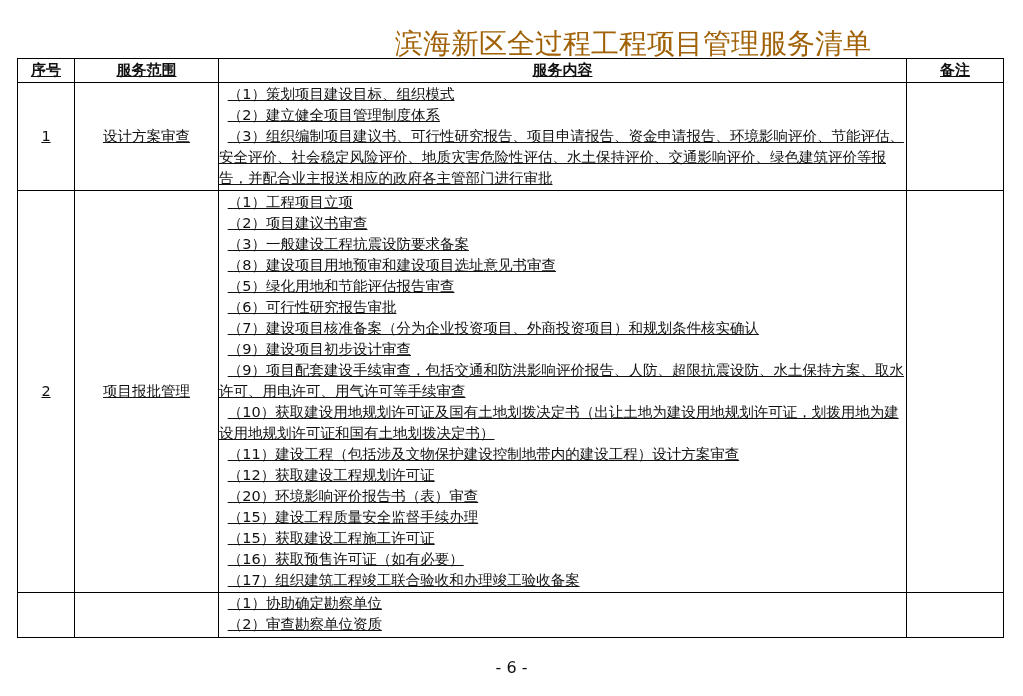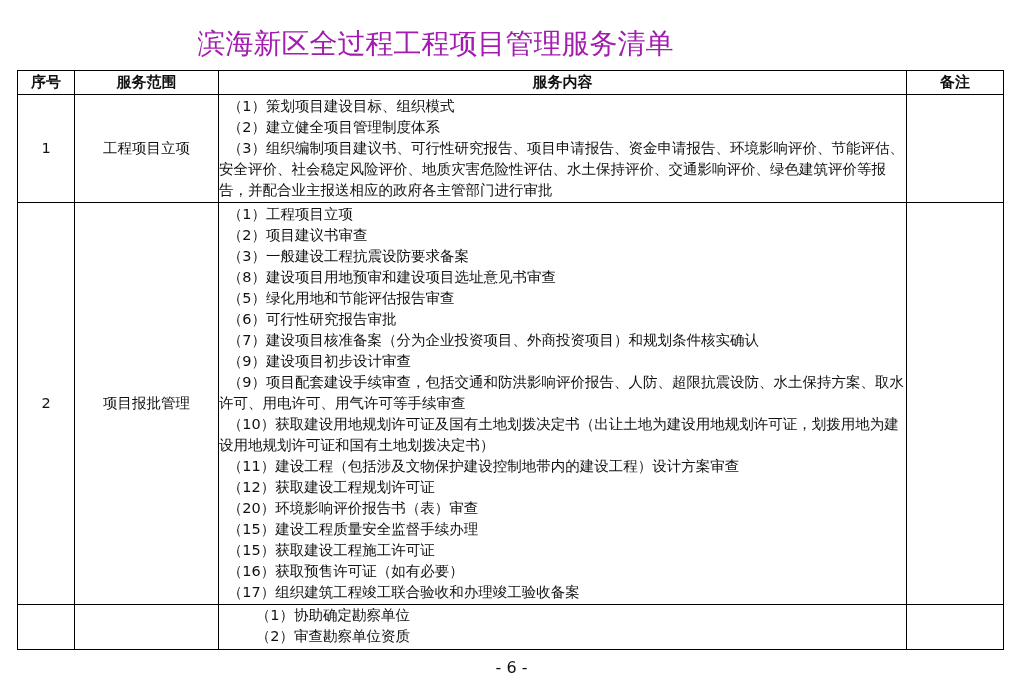--- a/index.html
+++ b/index.html
@@ -3,45 +3,45 @@
 <meta charset="utf-8">
 <style>
   html, body { margin: 0; padding: 0; background: #ffffff; }
   body {
     width: 1023px; height: 696px; position: relative; overflow: hidden;
     font-family: "DejaVu Sans", "Liberation Sans", sans-serif;
     color: #111;
   }
   .title {
     position: absolute; left: 0; top: 24px; width: 871px;
-    text-align: center; font-size: 28px; letter-spacing: 0px;
-    color: #a21caf; line-height: 40px;
+    text-align: right; font-size: 28px; letter-spacing: 0px;
+    color: #a16207; line-height: 40px;
   }
   table.svc {
-    position: absolute; left: 17px; top: 70px;
+    position: absolute; left: 17px; top: 58px;
     width: 986px; border-collapse: collapse; table-layout: fixed;
-    font-size: 14.5px; line-height: 21px;
+    font-size: 14.5px; line-height: 21px; text-decoration: underline;
   }
   table.svc th, table.svc td {
     border: 1.5px solid #000; padding: 0; vertical-align: middle;
   }
   table.svc th {
     height: 23px; font-weight: bold; text-align: center; font-size: 15px;
   }
   td.idx, td.scope { text-align: center; }
   td.content { padding: 0 4px 0 2px; }
   td.content .item { text-indent: 0.6em; white-space: normal; }
   .col-idx { width: 57px; }
   .col-scope { width: 144px; }
   .col-content { width: 688px; }
   .col-note { width: 97px; }
   tr.r1 td { height: 107px; }
   tr.r2 td { height: 401px; margin-top: 16px; }
   tr.r3 td { height: 44px; }
-  tr.r3 td.content { vertical-align: top; padding-left: 28px; }
+  tr.r3 td.content { vertical-align: top; }
   .page-num {
     position: absolute; left: 0; top: 657px; width: 1023px;
     text-align: center; font-size: 16px; line-height: 22px;
   }
 </style>
 </head>
 <body>
 
 <div class="title">滨海新区全过程工程项目管理服务清单</div>
 
@@ -56,21 +56,21 @@
     <tr>
       <th>序号</th>
       <th>服务范围</th>
       <th>服务内容</th>
       <th>备注</th>
     </tr>
   </thead>
   <tbody>
     <tr class="r1">
       <td class="idx">1</td>
-      <td class="scope">工程项目立项</td>
+      <td class="scope">设计方案审查</td>
       <td class="content">
         <div class="item">（1）策划项目建设目标、组织模式</div>
         <div class="item">（2）建立健全项目管理制度体系</div>
         <div class="item">（3）组织编制项目建议书、可行性研究报告、项目申请报告、资金申请报告、环境影响评价、节能评估、安全评价、社会稳定风险评价、地质灾害危险性评估、水土保持评价、交通影响评价、绿色建筑评价等报告，并配合业主报送相应的政府各主管部门进行审批</div>
       </td>
       <td class="note"></td>
     </tr>
     <tr class="r2">
       <td class="idx">2</td>
       <td class="scope">项目报批管理</td>

